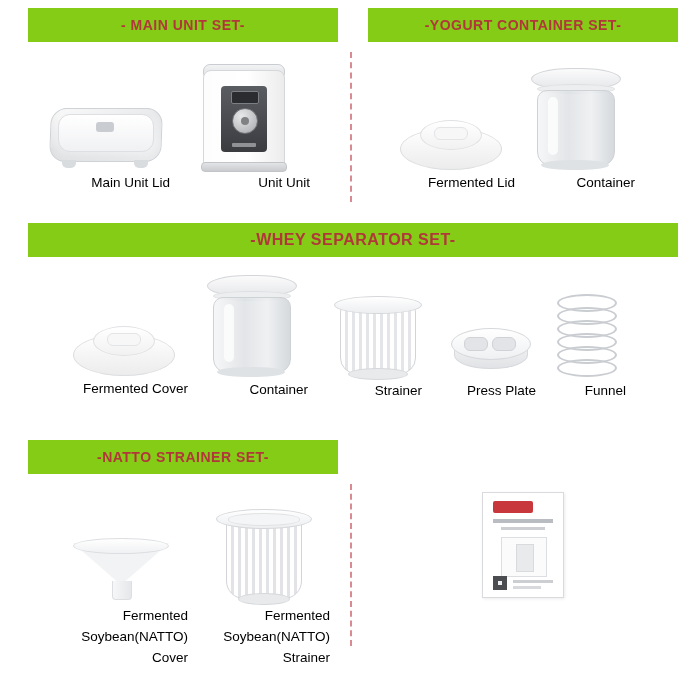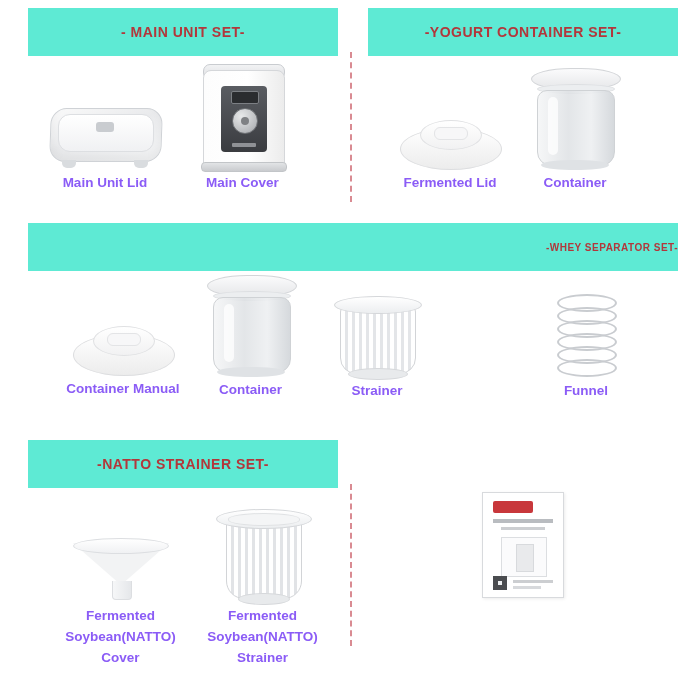--- a/index.html
+++ b/index.html
@@ -15,47 +15,46 @@
     position: relative;
     overflow: hidden;
   }
   .page {
     position: relative;
     width: 700px;
     height: 700px;
   }
   
   .banner {
-    background: #5eead4;
+    background: #84cc16;
     color: #b2373b;
     font-weight: bold;
     letter-spacing: 0.5px;
     display: flex;
     align-items: center;
     justify-content: center;
     font-size: 14px;
-    height: 48px;
+    height: 34px;
     box-sizing: border-box;
   }
-  .banner.wide { font-size: 10px; justify-content: flex-end; }
+  .banner.wide { font-size: 16px; }
 
   
   .vdivider {
     position: absolute;
     border-left: 2px dashed #d98b92;
     width: 0;
   }
 
   
   .caption {
-    text-align: center;
+    text-align: right;
     font-size: 13.5px;
-    color: #8b5cf6;
+    color: #000000;
     line-height: 21px;
-    font-weight: bold;
   }
 
   
   .item {
     position: absolute;
     text-align: center;
   }
   .art {
     display: flex;
     align-items: flex-end;
@@ -416,21 +415,21 @@
         <div class="topcap"></div>
         <div class="body"></div>
         <div class="panel">
           <div class="screen"></div>
           <div class="dial"></div>
           <div class="brand"></div>
         </div>
         <div class="base"></div>
       </div>
     </div>
-    <div class="caption">Main Cover</div>
+    <div class="caption">Unit Unit</div>
   </div>
 
   <div class="item" style="left:385px; top:70px; width:130px;">
     <div class="art" style="height:102px;">
       <div class="lid-oval">
         <div class="rim"></div>
         <div class="dome"></div>
         <div class="tab"></div>
       </div>
     </div>
@@ -454,21 +453,21 @@
   </div>
 
   <div class="item" style="left:58px; top:300px; width:130px;">
     <div class="art" style="height:78px;">
       <div class="lid-oval">
         <div class="rim"></div>
         <div class="dome"></div>
         <div class="tab"></div>
       </div>
     </div>
-    <div class="caption">Container Manual</div>
+    <div class="caption">Fermented Cover</div>
   </div>
 
   <div class="item" style="left:193px; top:279px; width:115px;">
     <div class="art" style="height:100px;">
       <div class="cyl">
         <div class="cap"></div>
         <div class="capline"></div>
         <div class="jar"></div>
         <div class="bottom"></div>
       </div>
@@ -480,20 +479,31 @@
     <div class="art" style="height:84px;">
       <div class="basket">
         <div class="wall"></div>
         <div class="top"></div>
         <div class="foot"></div>
       </div>
     </div>
     <div class="caption">Strainer</div>
   </div>
 
+  <div class="item" style="left:444px; top:320px; width:92px;">
+    <div class="art" style="height:60px;">
+      <div class="disc">
+        <div class="side"></div>
+        <div class="top"></div>
+        <div class="slot l"></div>
+        <div class="slot r"></div>
+      </div>
+    </div>
+    <div class="caption">Press Plate</div>
+  </div>
 
   <div class="item" style="left:546px; top:292px; width:80px;">
     <div class="art" style="height:88px;">
       <div class="spring">
         <div class="coil" style="top:0px;"></div>
         <div class="coil" style="top:13px;"></div>
         <div class="coil" style="top:26px;"></div>
         <div class="coil" style="top:39px;"></div>
         <div class="coil" style="top:52px;"></div>
         <div class="coil" style="top:65px;"></div>

